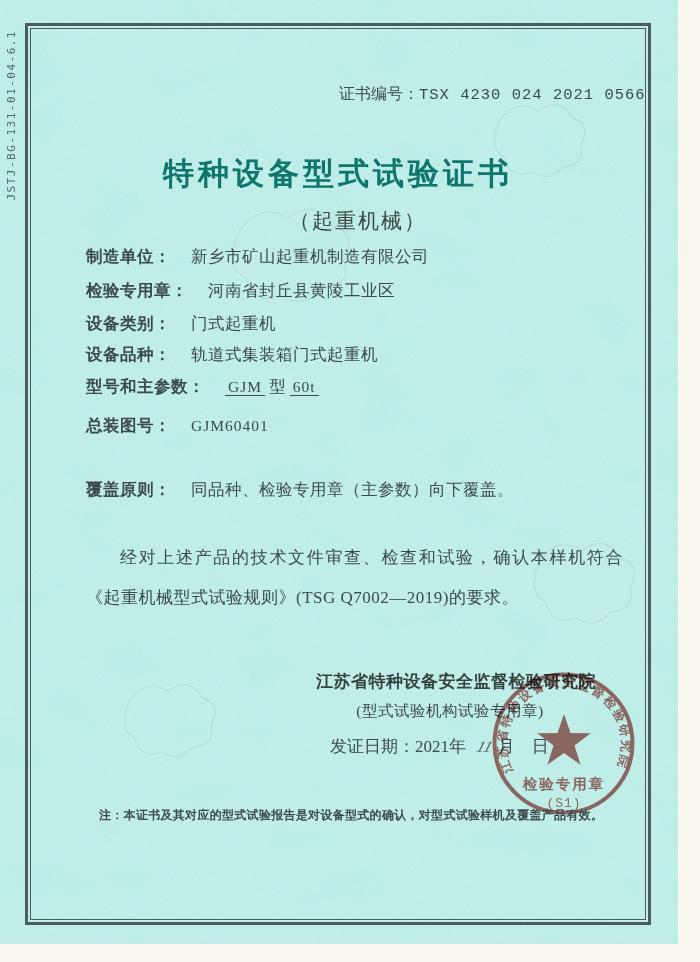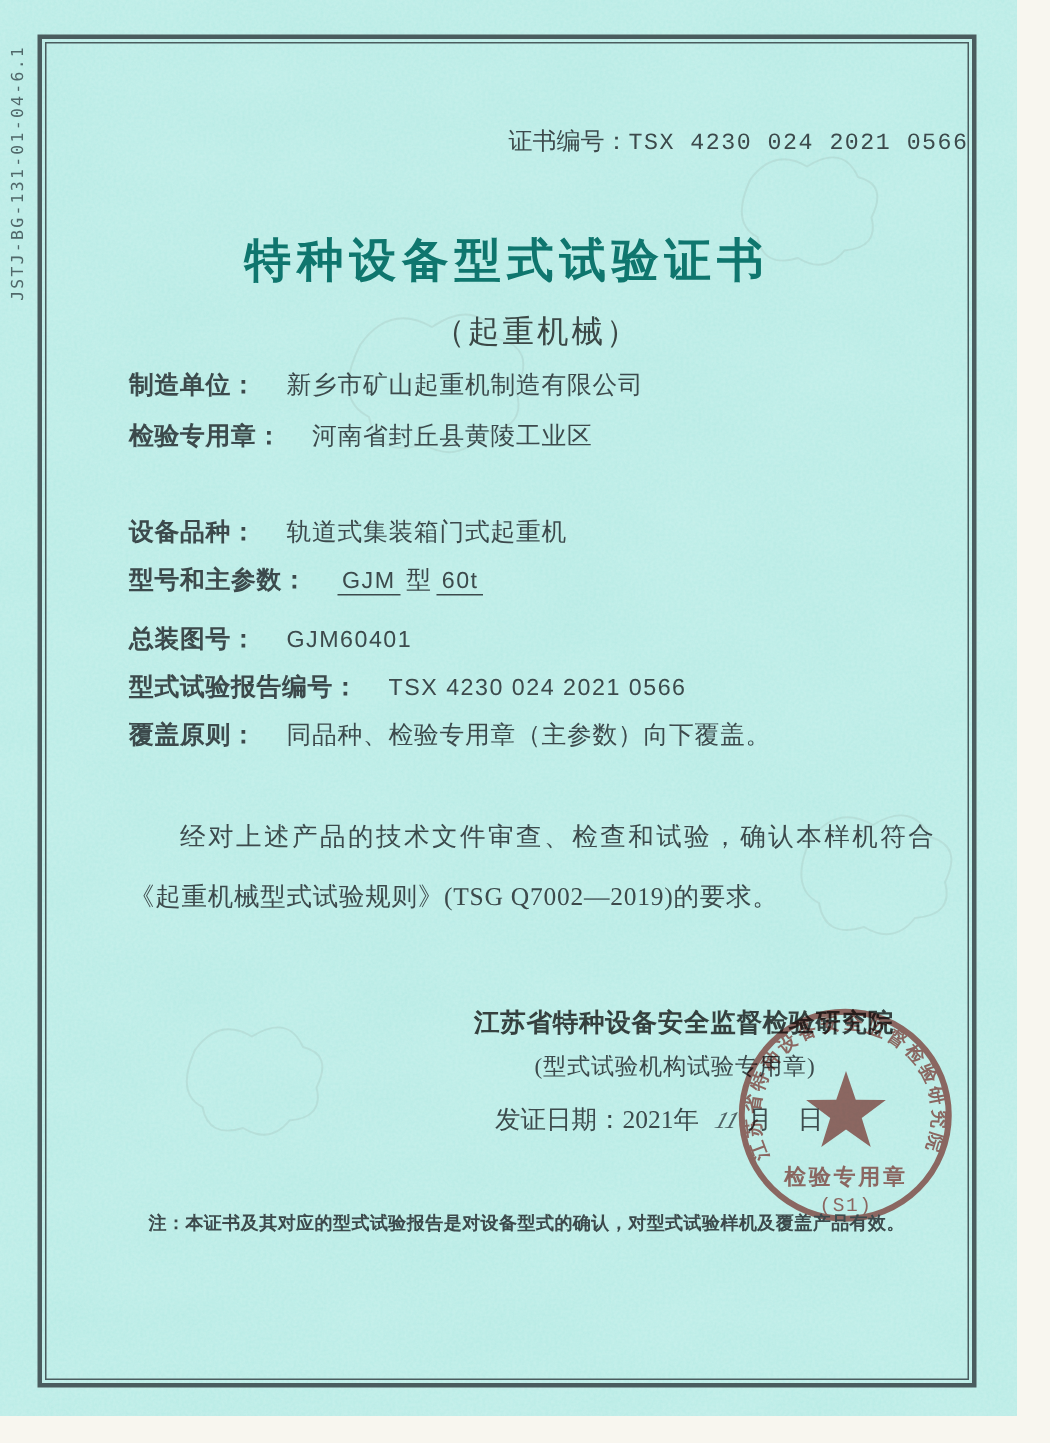--- a/index.html
+++ b/index.html
@@ -35,21 +35,21 @@
     position:absolute;left:30px;top:153px;width:616px;text-align:center;
     font-size:31px;font-weight:bold;letter-spacing:4px;color:#0f766e;
   }
   .subtitle{
     position:absolute;left:30px;top:207px;width:616px;text-align:center;
     font-size:21px;letter-spacing:2px;color:#3b4846;padding-left:20px;
   }
   .field{position:absolute;left:86px;white-space:nowrap;font-size:16.5px;}
   .field .lbl{font-weight:bold;letter-spacing:0.5px;margin-top:13px;}
   .field .val{letter-spacing:0.5px;margin-left:20px;}
-  .field .mono{font-family:Liberation Sans, sans-serif;font-size:15.5px;letter-spacing:1px;}
+  .field .mono{font-family:Liberation Serif, serif;font-size:15.5px;letter-spacing:1px;}
   .u{border-bottom:1.2px solid #3c4a4c;padding:0 3px;}
   .f-0{top:246px;} .f-1{top:280px;} .f-2{top:313px;} .f-3{top:344px;}
   .f-model{top:376px;} .f-draw{top:415px;} .f-report{top:447px;} .f-cover{top:479px;}
   .statement{
     position:absolute;left:86px;top:538px;width:537px;
     font-size:17px;line-height:40px;text-indent:2em;letter-spacing:0.5px;text-align:justify;
   }
   .issuer-name{
     position:absolute;left:270px;top:670px;width:372px;text-align:center;
     font-size:17px;font-weight:bold;letter-spacing:0.5px;color:#35413f;
@@ -113,33 +113,33 @@
 
   <div class="title">特种设备型式试验证书</div>
   <div class="subtitle">（起重机械）</div>
 
   <div class="field f-0">
     <span class="lbl">制造单位：</span><span class="val">新乡市矿山起重机制造有限公司</span>
   </div>
   <div class="field f-1">
     <span class="lbl">检验专用章：</span><span class="val">河南省封丘县黄陵工业区</span>
   </div>
+  <div class="field f-2">
+    <span class="lbl">设备类别：</span><span class="val">门式起重机</span>
+  </div>
   <div class="field f-3">
     <span class="lbl">设备品种：</span><span class="val">轨道式集装箱门式起重机</span>
   </div>
   <div class="field f-model">
     <span class="lbl">型号和主参数：</span><span class="val u mono">GJM</span>
     <span>型</span>
     <span class="u mono">60t</span>
   </div>
   <div class="field f-draw">
     <span class="lbl">总装图号：</span><span class="val mono">GJM60401</span>
-  </div>
-  <div class="field f-report">
-    <span class="lbl">型式试验报告编号：</span><span class="val mono">TSX 4230 024 2021 0566</span>
   </div>
   <div class="field f-cover">
     <span class="lbl">覆盖原则：</span><span class="val">同品种、检验专用章（主参数）向下覆盖。</span>
   </div>
 
   <div class="statement">经对上述产品的技术文件审查、检查和试验，确认本样机符合《起重机械型式试验规则》(TSG Q7002—2019)的要求。</div>
 
   <div class="issuer-name">江苏省特种设备安全监督检验研究院</div>
   <div class="seal-caption">(型式试验机构试验专用章)</div>
 

